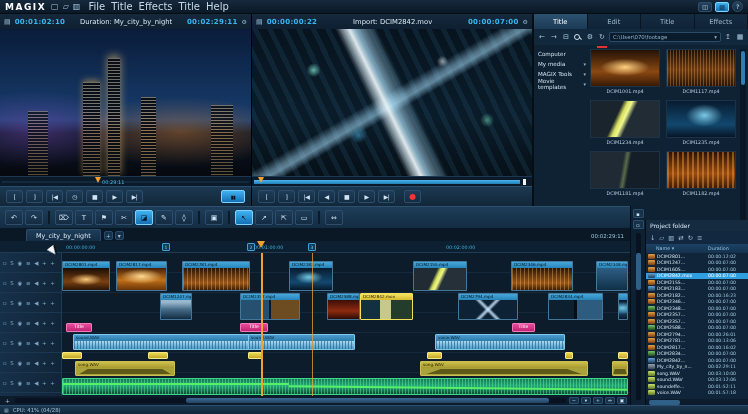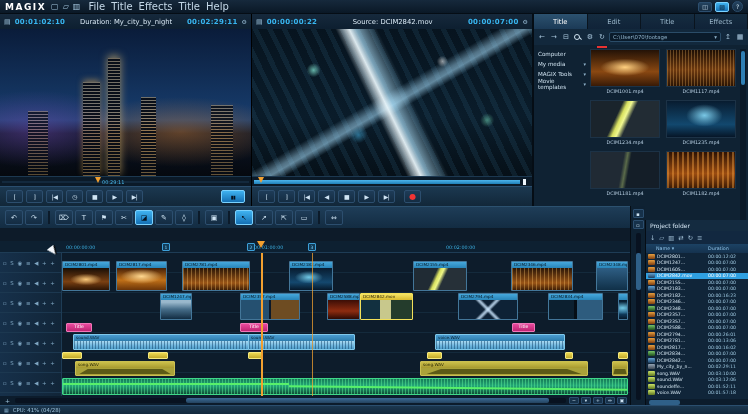--- a/index.html
+++ b/index.html
@@ -245,21 +245,21 @@
           <span class="tbtn">▶|</span>
         </span>
       <span class="tbtn pause">▮▮</span>
     </div>
   </section>
 
   <section class="monitor mon-src">
     <div class="m-head">
       <span class="m-ico">▤</span>
       <span class="tc">00:00:00:22</span>
-      <span class="m-title">Source: DCIM2842.mov</span>
+      <span class="m-title">Import: DCIM2842.mov</span>
       <span class="tc">00:00:07:00</span>
       <span class="m-gear">⚙</span>
     </div>
     <div class="m-video src-video"></div>
     <div class="m-scrub">
       <div class="src-fill"></div>
       <div class="src-end"></div>
       <div class="marker-tri" style="left:6px"></div>
     </div>
     <div class="m-trans">
@@ -372,20 +372,29 @@
       <span class="toolb">▣</span>
       <span class="toolb sep"></span>
       <span class="toolb on">↖</span>
       <span class="toolb">↗</span>
       <span class="toolb">⇱</span>
       <span class="toolb">▭</span>
       <span class="toolb sep"></span>
       <span class="toolb">⇔</span>
     </div>
 
+  <div class="tl-tabs">
+    <div class="mtab">My_city_by_night</div>
+    <span style="display:flex;gap:2px;align-items:flex-end">
+
+    <span class="mtab-btn">+</span>
+        <span class="mtab-btn">▾</span>
+      </span>
+    <span class="ruler-total">00:02:29:11</span>
+  </div>
 
   <div class="tl-ruler">
     <div class="ruler-in">
       <span>
         
       <span class="rlab" style="left: 4px;">00:00:00:00</span><span class="rlab" style="left: 192px;">00:01:00:00</span><span class="rlab" style="left: 384px;">00:02:00:00</span></span>
       <span>
         
       <span class="rmark" style="left: 100px;">1</span><span class="rmark" style="left: 185px;">2</span><span class="rmark" style="left: 246px;">3</span></span>
       <div class="ph-tri" id="phtri" style="left: 199px;"></div>

